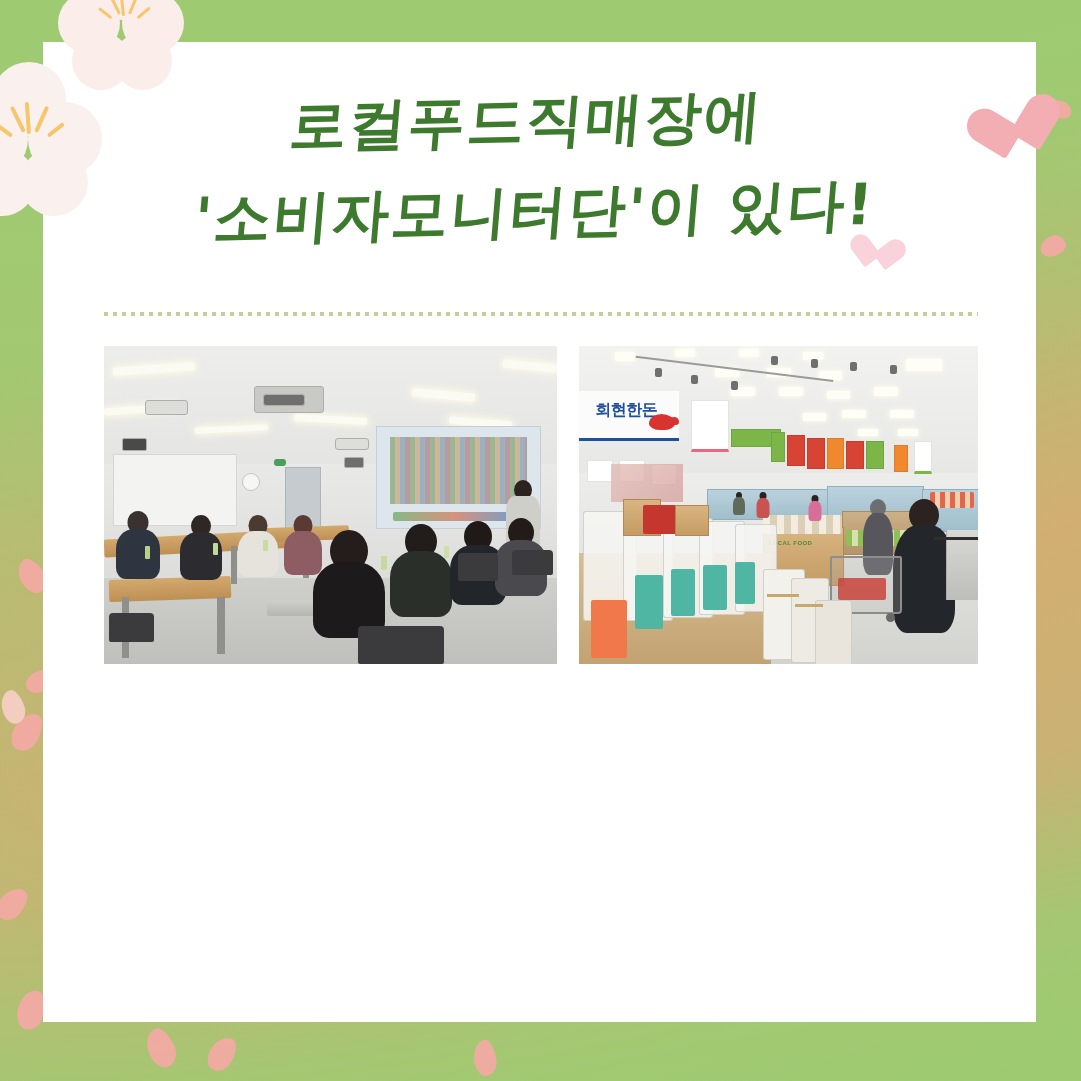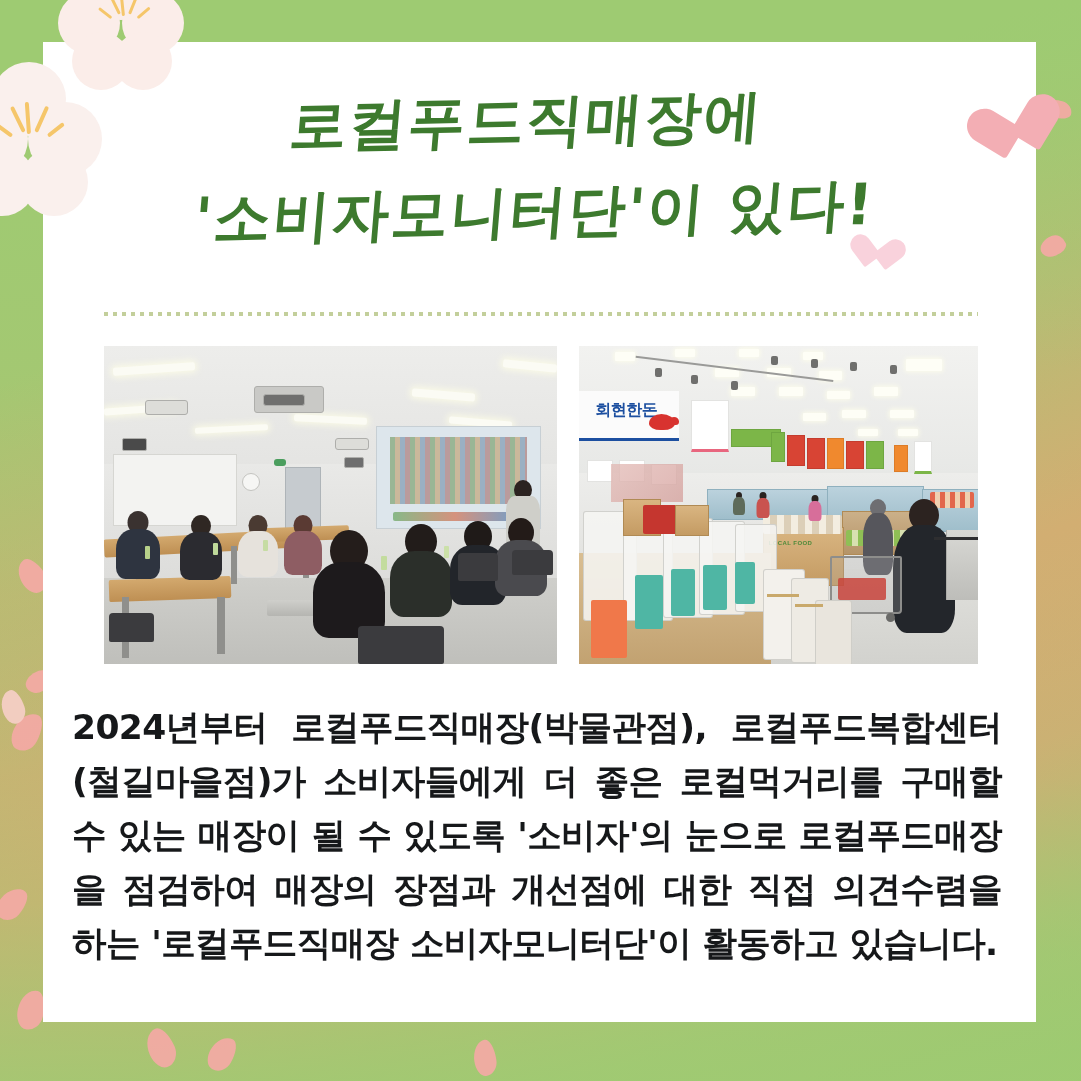--- a/index.html
+++ b/index.html
@@ -595,17 +595,14 @@
       <div class="st-bag" style="left:59%; top:80%; width:9%;  height:20%; background:#E9E5DD;"></div>
       <div style="position:absolute; left:47%; top:78%; width:8%; height:3px; background:#C9A96B;"></div>
       <div style="position:absolute; left:54%; top:81%; width:7%; height:3px; background:#C9A96B;"></div>
 
       <div class="st-crate" style="left:11%; top:48%; width:9%;  height:11%;"></div>
       <div style="position:absolute; left:16%; top:50%; width:10%; height:9%; background:#C5362F; border-radius:2px;"></div>
       <div class="st-crate" style="left:24%; top:50%; width:8%;  height:9%;"></div>
     </div>
   </div>
 
-  <div id="body-text">
-    <p>2024년부터 로컬푸드직매장(박물관점), 로컬푸드복합센터(철길마을점)가 소비자들에게 더 좋은 로컬먹거리를 구매할 수 있는 매장이 될 수 있도록 '소비자'의 눈으로 로컬푸드매장을 점검하여 매장의 장점과 개선점에 대한 직접 의견수렴을 하는 '로컬푸드직매장 소비자모니터단'이 활동하고 있습니다.</p>
-  </div>
 
 </div>
 
 </body></html>

